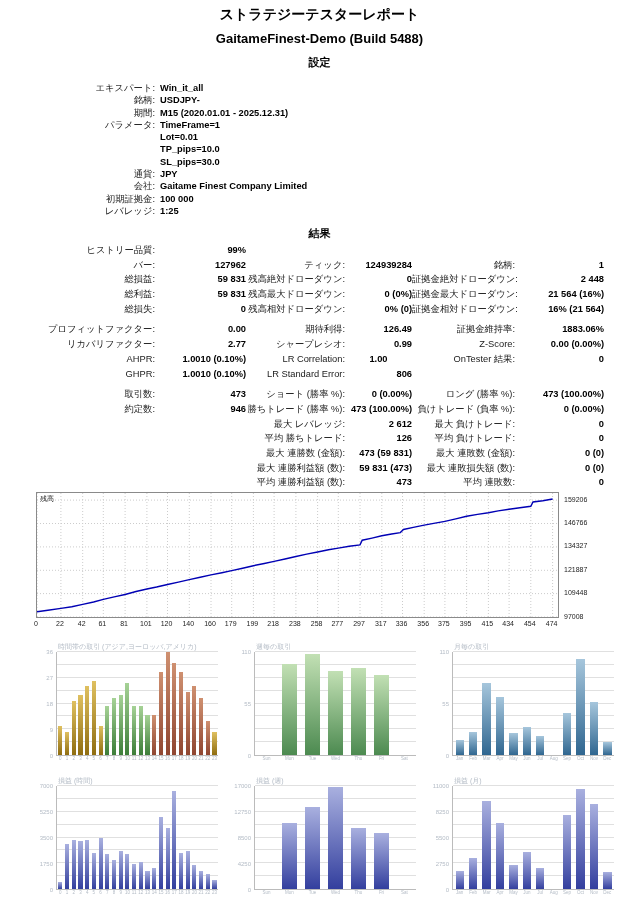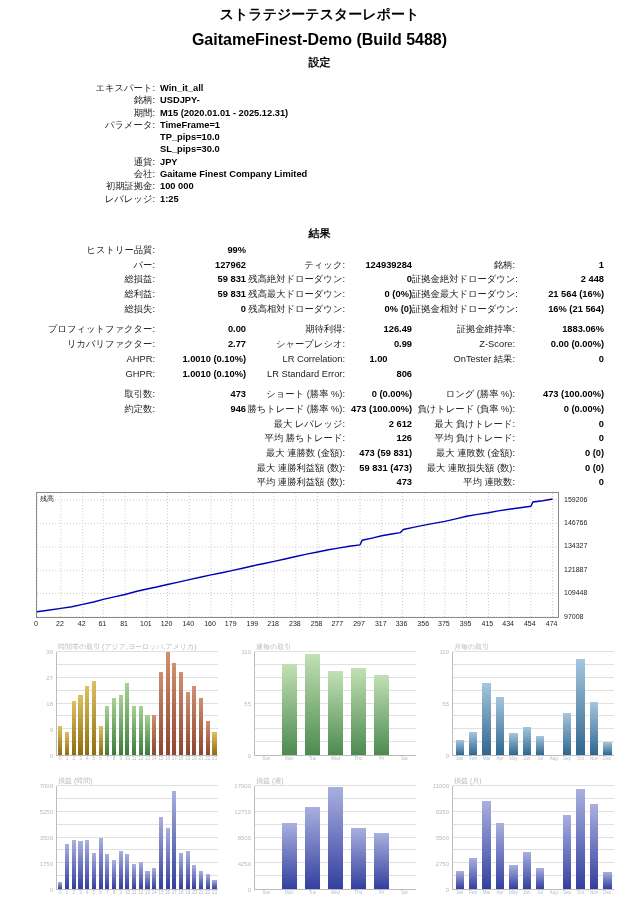--- a/index.html
+++ b/index.html
@@ -1,21 +1,21 @@
 <!DOCTYPE html>
 <html><head>
 <meta charset="utf-8">
 <style>
   html,body{margin:0;padding:0;background:#fff;}
   body{font-family:"Liberation Sans", sans-serif;}
   .page{position:relative;width:639px;height:908px;background:#fff;overflow:hidden;}
 
   .header{position:absolute;top:6px;left:0;width:100%;text-align:center;}
   .title{font-size:14px;font-weight:bold;color:#000;}
-  .subtitle{font-size:16px;font-weight:bold;color:#000;margin-top:7px;}
+  .subtitle{font-size:13px;font-weight:bold;color:#000;margin-top:7px;}
   .sec-header{position:absolute;width:100%;text-align:center;font-size:11px;font-weight:bold;color:#000;}
   #settings-header{top:55px;}
   #results-header{top:226px;}
 
   .settings{position:absolute;top:82px;left:0;}
   .srow{height:12.3px;line-height:12.3px;font-size:9.3px;white-space:nowrap;}
   .srow .lab{display:inline-block;width:155px;text-align:right;color:#1a1a1a;}
   .srow .val{display:inline-block;margin-left:5px;font-weight:bold;color:#000;}
 
   .results{position:absolute;top:243px;left:0;}
@@ -57,20 +57,21 @@
     <div class="subtitle">GaitameFinest-Demo (Build 5488)</div>
   </div>
 
   <div class="sec-header" id="settings-header">設定</div>
 
   <div class="settings" id="settings">
       <div class="srow"><span class="lab">エキスパート:</span><span class="val">Win_it_all</span></div>
       <div class="srow"><span class="lab">銘柄:</span><span class="val">USDJPY-</span></div>
       <div class="srow"><span class="lab">期間:</span><span class="val">M15 (2020.01.01 - 2025.12.31)</span></div>
       <div class="srow"><span class="lab">パラメータ:</span><span class="val">TimeFrame=1</span></div>
+      <div class="srow"><span class="lab"></span><span class="val">Lot=0.01</span></div>
       <div class="srow"><span class="lab"></span><span class="val">TP_pips=10.0</span></div>
       <div class="srow"><span class="lab"></span><span class="val">SL_pips=30.0</span></div>
       <div class="srow"><span class="lab">通貨:</span><span class="val">JPY</span></div>
       <div class="srow"><span class="lab">会社:</span><span class="val">Gaitame Finest Company Limited</span></div>
       <div class="srow"><span class="lab">初期証拠金:</span><span class="val">100 000</span></div>
       <div class="srow"><span class="lab">レバレッジ:</span><span class="val">1:25</span></div>
     </div>
 
   <div class="sec-header" id="results-header">結果</div>
 

